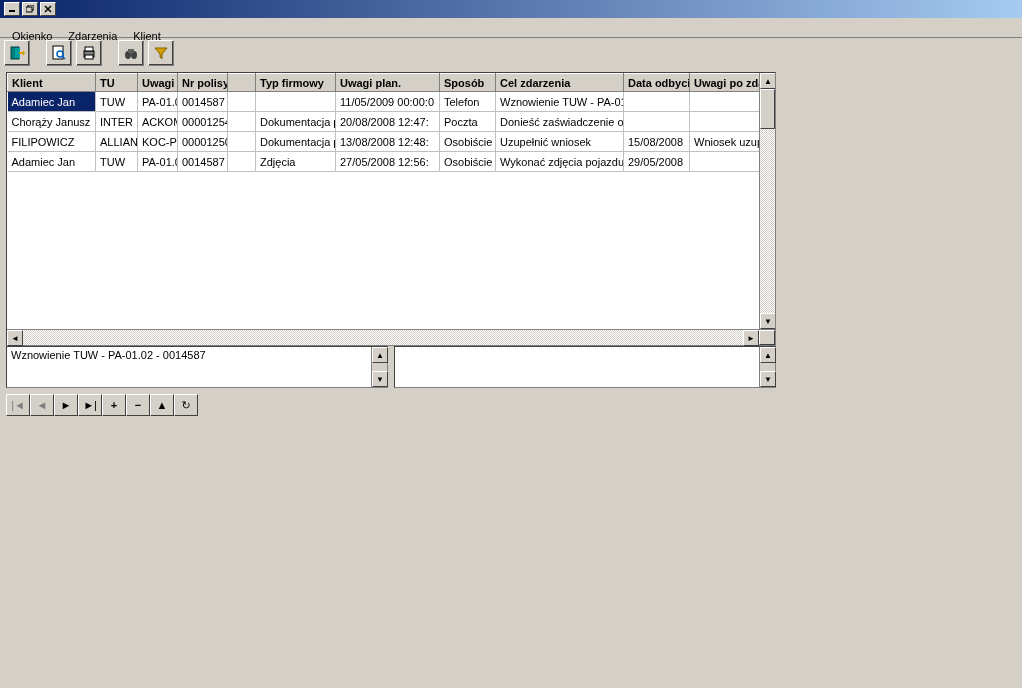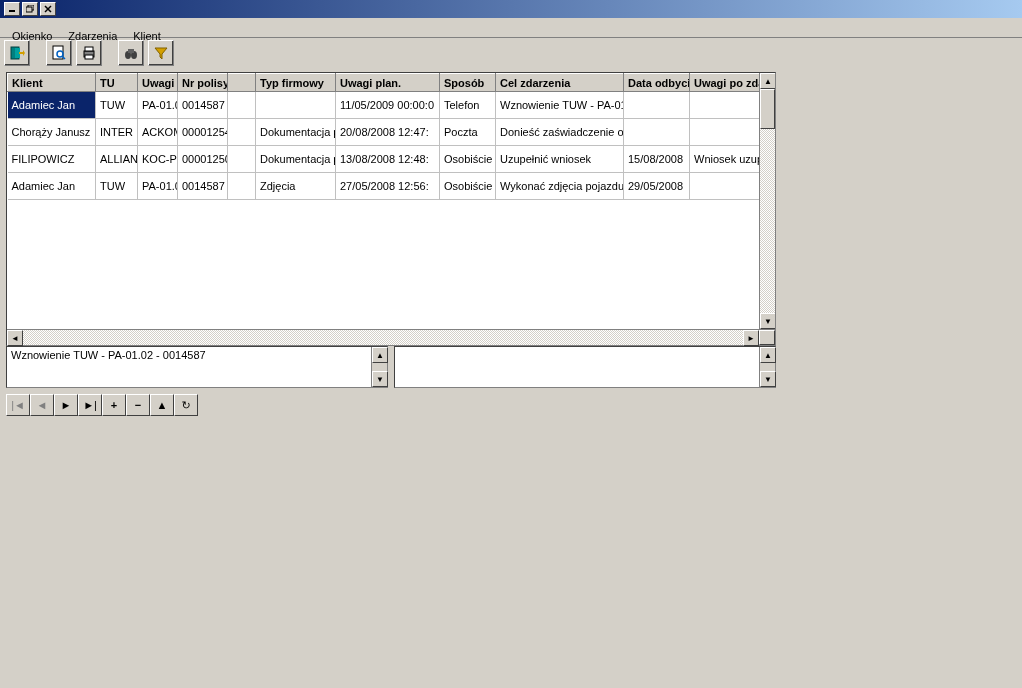--- a/index.html
+++ b/index.html
@@ -93,21 +93,21 @@
   text-align: left;
   height: 18px;
   overflow: hidden;
   white-space: nowrap;
 }
 table.grid th.center { text-align: left; margin-top: 33px; }
 table.grid td {
   border-right: 1px solid #c0c0c0;
   border-bottom: 1px solid #c0c0c0;
   padding: 2px 4px;
-  height: 27px;
+  height: 20px;
   overflow: hidden;
   white-space: nowrap;
 }
 table.grid tr.selected td:first-child {
   background: #0a246a;
   color: #fff;
 }
 .vscroll {
   position: absolute;
   right: 0; top: 0;

